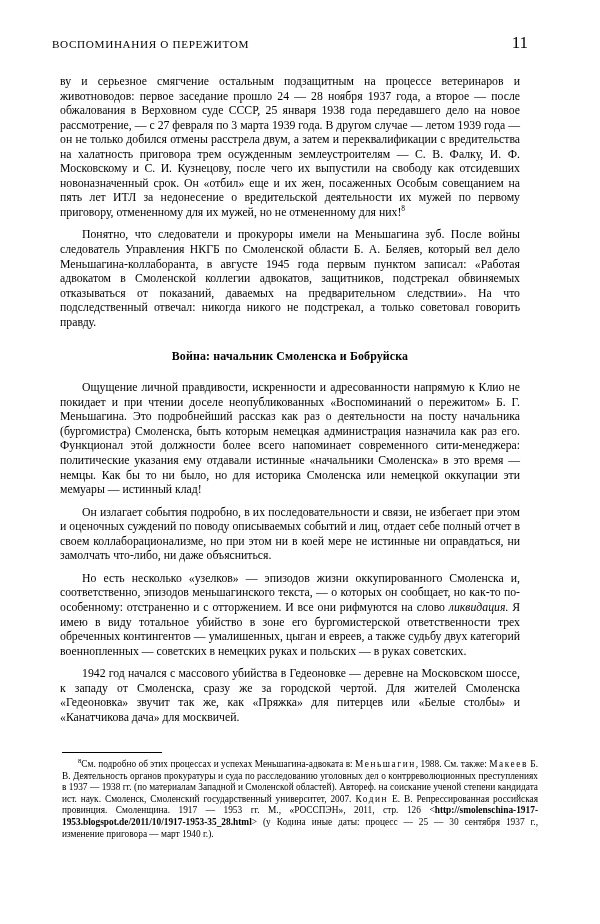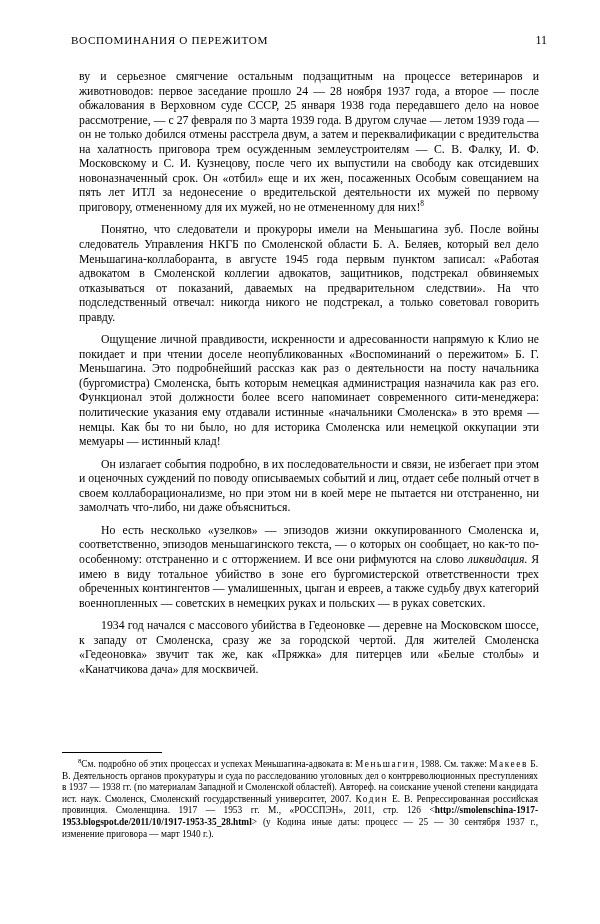--- a/index.html
+++ b/index.html
@@ -12,41 +12,41 @@
     width: 600px;
     height: 924px;
     background: #ffffff;
     box-sizing: border-box;
     font-family: "Liberation Serif", "DejaVu Serif", serif;
     color: #000000;
     overflow: hidden;
   }
   .content {
     position: absolute;
-    left: 71px;
+    left: 52px;
     top: 0;
     width: 476px;
     font-family: Liberation Serif, serif;
   }
   
   .runhead {
     position: relative;
     display: flex;
     align-items: baseline;
     justify-content: space-between;
     margin-top: 33px;
     margin-bottom: 22px;
   }
   .runhead-title {
     font-size: 11.2px;
     letter-spacing: 0.65px;
     white-space: nowrap;
   }
   .runhead-folio {
-    font-size: 12px;
+    font-size: 17px;
   }
   
   .para {
     font-size: 11.75px;
     line-height: 14.55px;
     text-align: justify;
     text-justify: inter-word;
     margin: 8px;
     hyphens: manual;
   }
@@ -108,29 +108,30 @@
 
     <div class="runhead">
       <div class="runhead-title">ВОСПОМИНАНИЯ О ПЕРЕЖИТОМ</div>
       <div class="runhead-folio">11</div>
     </div>
 
     <p class="para"><span>ву и серьезное смягчение остальным подзащитным на процессе ветеринаров и животноводов: первое заседание прошло 24 — 28 ноября 1937 года, а второе — после обжалования в Верховном суде СССР, 25 января 1938 года передавшего дело на новое рассмотрение, — с 27 февраля по 3 марта 1939 года. В другом случае — летом 1939 года — он не только добился отмены расстрела двум, а затем и переквалификации с вредительства на халатность приговора трем осужденным землеустроителям — С. В. Фалку, И. Ф. Московскому и С. И. Кузнецову, после чего их выпустили на свободу как отсидевших новоназначенный срок. Он «отбил» еще и их жен, посаженных Особым совещанием на пять лет ИТЛ за недонесение о вредительской деятельности их мужей по первому приговору, отмененному для их мужей, но не отмененному для них!</span><span class="sup">8</span></p>
 
     <p class="para indent">Понятно, что следователи и прокуроры имели на Меньшагина зуб. После войны следователь Управления НКГБ по Смоленской области Б. А. Беляев, который вел дело Меньшагина-коллаборанта, в августе 1945 года первым пунктом записал: «Работая адвокатом в Смоленской коллегии адвокатов, защитников, подстрекал обвиняемых отказываться от показаний, даваемых на предварительном следствии». На что подследственный отвечал: никогда никого не подстрекал, а только советовал говорить правду.</p>
 
+    <div class="section-heading">Война: начальник Смоленска и Бобруйска</div>
 
     <p class="para indent">Ощущение личной правдивости, искренности и адресованности напрямую к Клио не покидает и при чтении доселе неопубликованных «Воспоминаний о пережитом» Б. Г. Меньшагина. Это подробнейший рассказ как раз о деятельности на посту начальника (бургомистра) Смоленска, быть которым немецкая администрация назначила как раз его. Функционал этой должности более всего напоминает современного сити-менеджера: политические указания ему отдавали истинные «начальники Смоленска» в это время — немцы. Как бы то ни было, но для историка Смоленска или немецкой оккупации эти мемуары — истинный клад!</p>
 
 
-    <p class="para indent">Он излагает события подробно, в их последовательности и связи, не избегает при этом и оценочных суждений по поводу описываемых событий и лиц, отдает себе полный отчет в своем коллаборационализме, но при этом ни в коей мере не пытается ни отстраненно, ни замолчать что-либо, ни даже объясниться.</p>
+    <p class="para indent">Он излагает события подробно, в их последовательности и связи, не избегает при этом и оценочных суждений по поводу описываемых событий и лиц, отдает себе полный отчет в своем коллаборационализме, но при этом ни в коей мере не истинные ни оправдаться, ни замолчать что-либо, ни даже объясниться.</p>
 
     <p class="para indent"><span>Но есть несколько «узелков» — эпизодов жизни оккупированного Смоленска и, соответственно, эпизодов меньшагинского текста, — о которых он сообщает, но как-то по-особенному: отстраненно и с отторжением. И все они рифмуются на слово </span><span class="it">ликвидация</span><span>. Я имею в виду тотальное убийство в зоне его бургомистерской ответственности трех обреченных контингентов — умалишенных, цыган и евреев, а также судьбу двух категорий военнопленных — советских в немецких руках и польских — в руках советских.</span></p>
 
-    <p class="para indent">1934 год начался с массового убийства в Гедеоновке — деревне на Московском шоссе, к западу от Смоленска, сразу же за городской чертой. Для жителей Смоленска «Гедеоновка» звучит так же, как «Пряжка» для питерцев или «Белые столбы» и «Канатчикова дача» для москвичей.</p>
+    <p class="para indent">1942 год начался с массового убийства в Гедеоновке — деревне на Московском шоссе, к западу от Смоленска, сразу же за городской чертой. Для жителей Смоленска «Гедеоновка» звучит так же, как «Пряжка» для питерцев или «Белые столбы» и «Канатчикова дача» для москвичей.</p>
 
   </div>
 
   <div class="footnotes">
     <div class="fn-rule"></div>
     <p class="fn-text"><span class="fn-marker">8</span><span>См. подробно об этих процессах и успехах Меньшагина-адвоката в: </span><span class="spaced">Меньшагин</span><span>, 1988. См. также: </span><span class="spaced">Макеев</span><span> Б. В. Деятельность органов прокуратуры и суда по расследованию уголовных дел о контрреволюционных преступлениях в 1937 — 1938 гг. (по материалам Западной и Смоленской областей). Автореф. на соискание ученой степени кандидата ист. наук. Смоленск, Смоленский государственный университет, 2007. </span><span class="spaced">Кодин</span><span> Е. В. Репрессированная российская провинция. Смоленщина. 1917 — 1953 гг. М., «РОССПЭН», 2011, стр. 126 &lt;</span><span class="fn-bold">http://smolenschina-1917-1953.blogspot.de/2011/10/1917-1953-35_28.html</span><span>&gt; (у Кодина иные даты: процесс — 25 — 30 сентября 1937 г., изменение приговора — март 1940 г.).</span></p>
   </div>
 
 </div>
 

